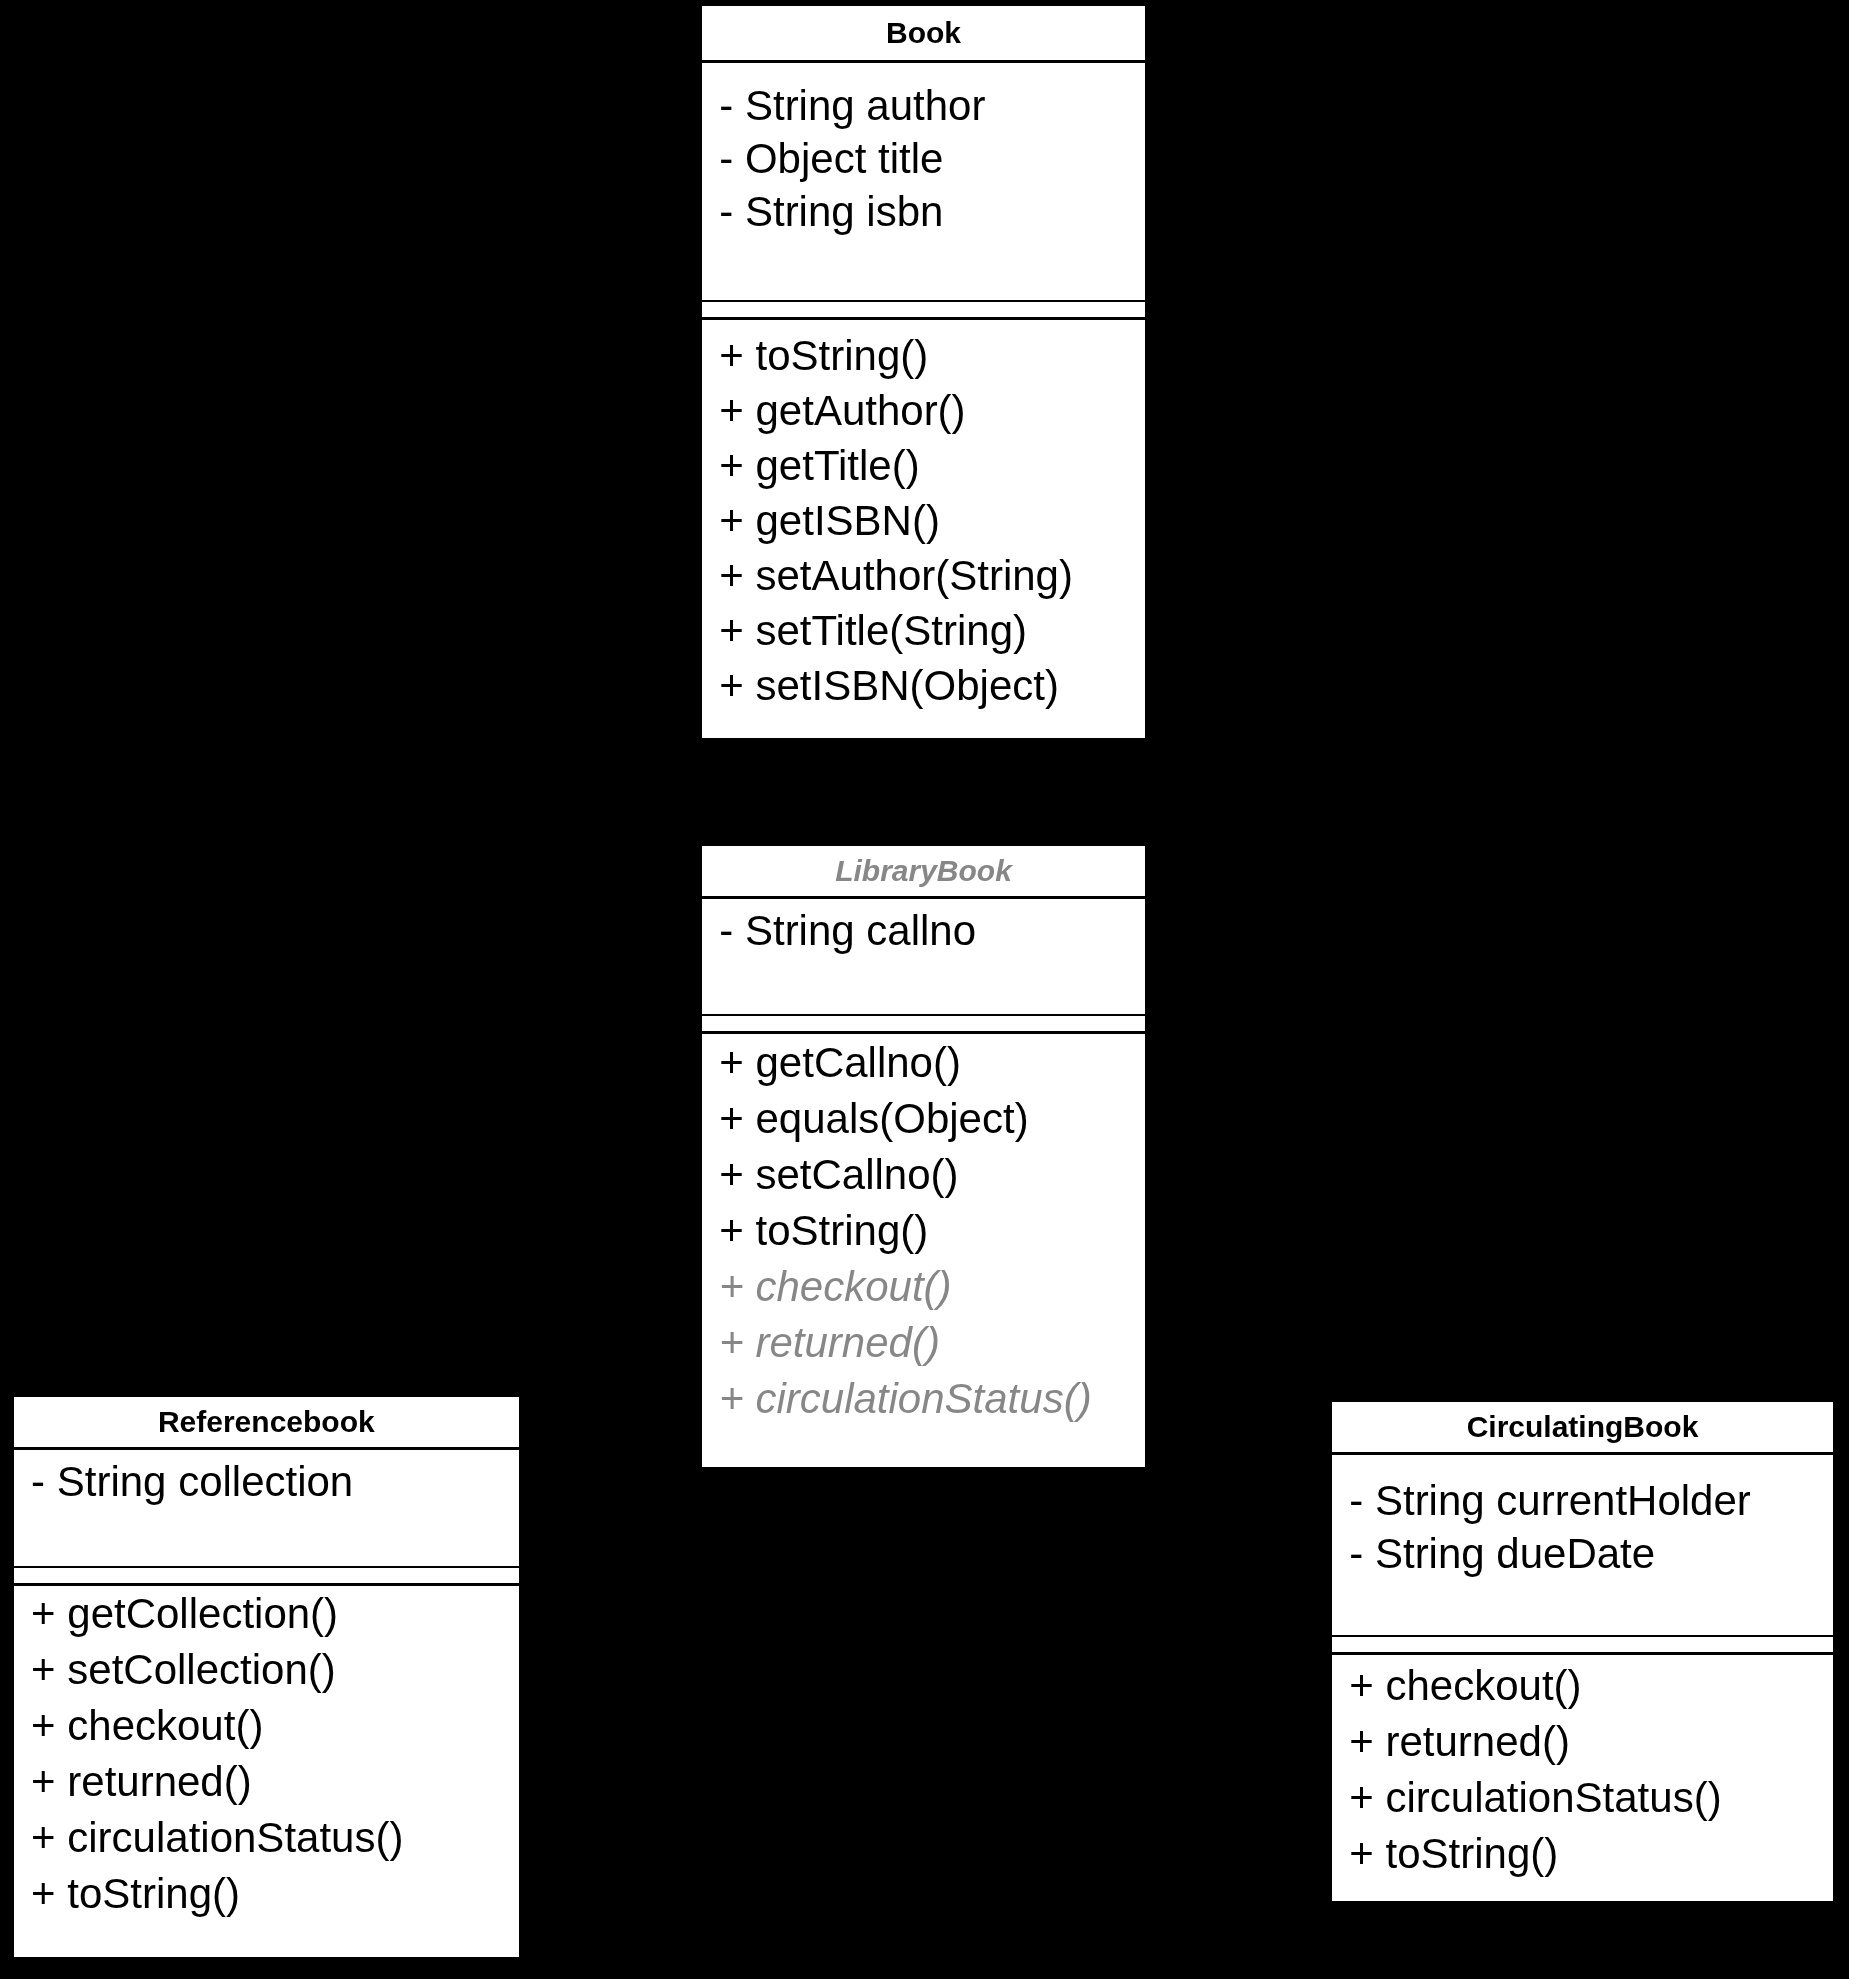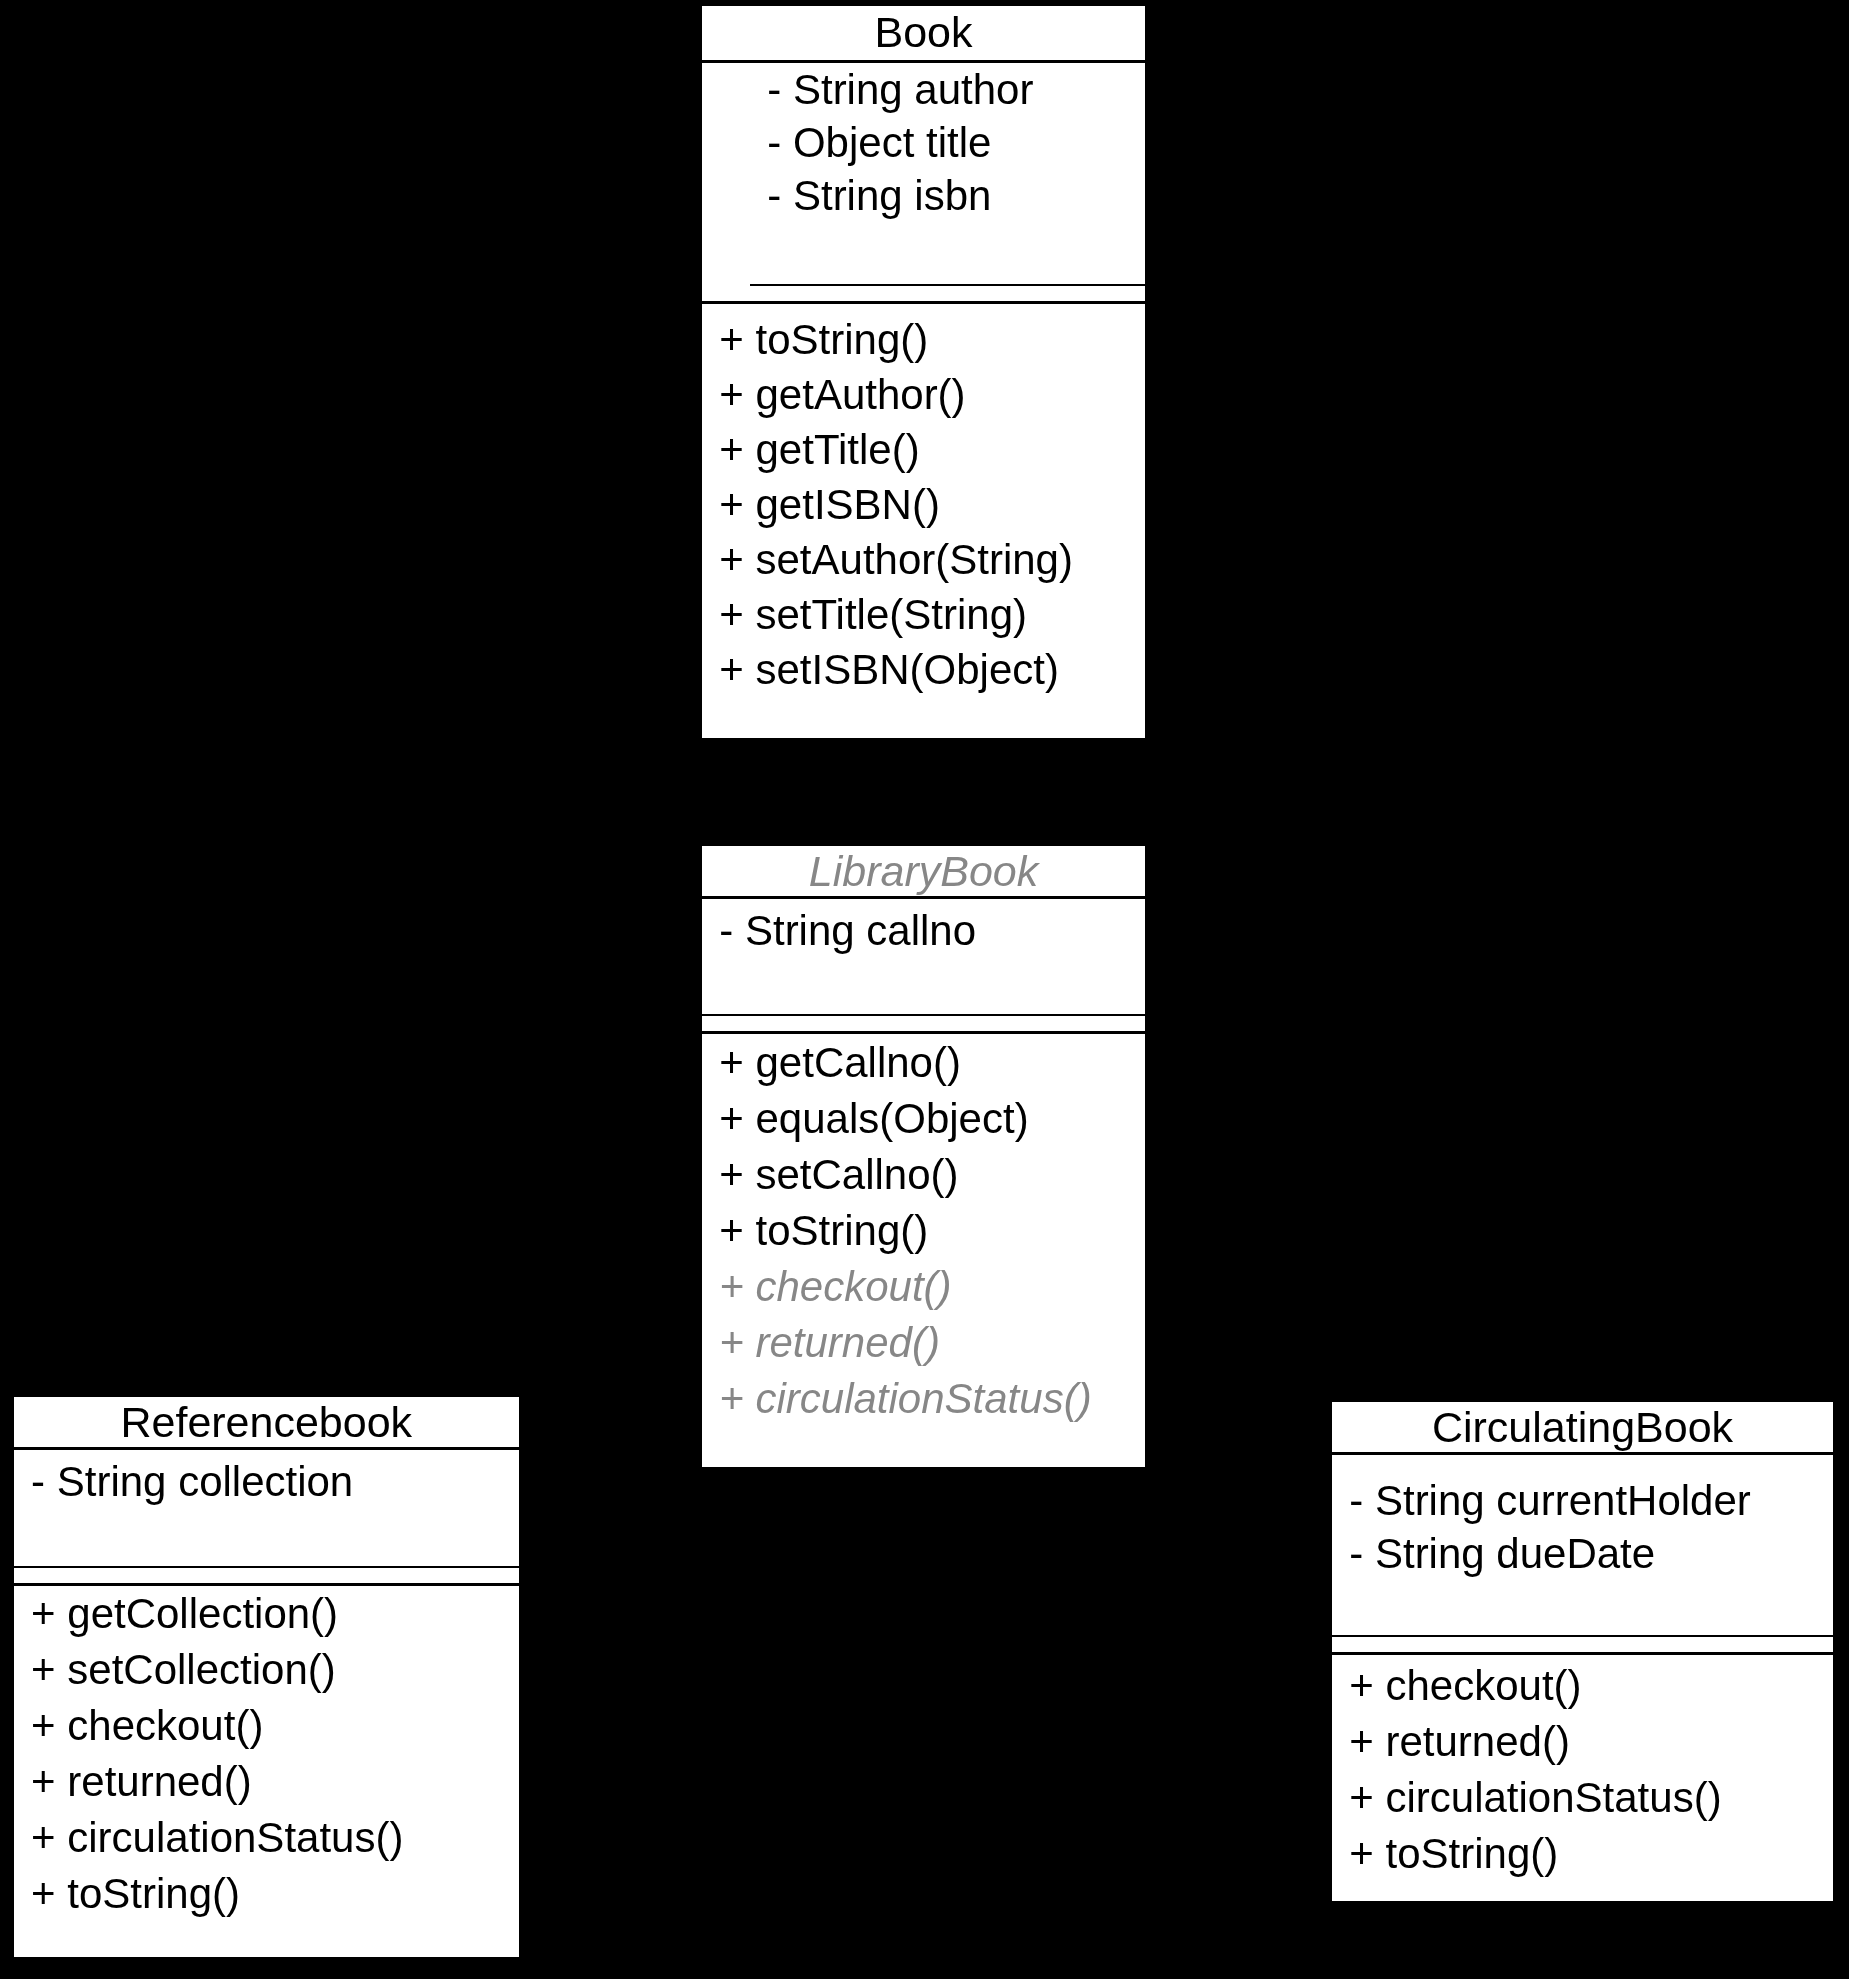--- a/index.html
+++ b/index.html
@@ -22,22 +22,22 @@
     box-sizing: border-box;
     display: flex;
     flex-direction: column;
     color: #000000;
   }
   .class-title {
     flex: 0 0 auto;
     display: flex;
     align-items: center;
     justify-content: center;
-    font-weight: normal;
-    font-size: 43px;
+    font-weight: bold;
+    font-size: 30px;
     border-bottom: 3.1px solid var(--line-color, #000000);
     box-sizing: content-box;
     white-space: nowrap;
   }
   .compartment {
     padding-left: 17.3px;
     font-size: 42px;
     box-sizing: content-box;
     overflow: hidden;
   }
@@ -55,21 +55,21 @@
   }
   .class-title.abstract,
   .member.abstract {
     color: var(--abstract-color, #878787);
     font-style: italic;
   }
 
   
   #box-book { left: 700px; top: 3.9px; width: 447px; height: 736px; }
   #box-book .class-title { height: 54px; }
-  #box-book .attrs   { height: 221px; line-height: 53px; padding-top: 0px; margin-left: 48px; }
+  #box-book .attrs   { height: 221px; line-height: 53px; padding-top: 16px; }
   #box-book .methods { line-height: 55px; padding-top: 8.6px; }
 
   
   #box-librarybook { left: 700px; top: 844px; width: 447px; height: 625px; }
   #box-librarybook .class-title { height: 50px; }
   #box-librarybook .attrs   { height: 110px; line-height: 53px; padding-top: 4.7px; }
   #box-librarybook .methods { line-height: 56px; padding-top: 1px; }
 
   
   #box-referencebook { left: 11.8px; top: 1395px; width: 509px; height: 564px; }

